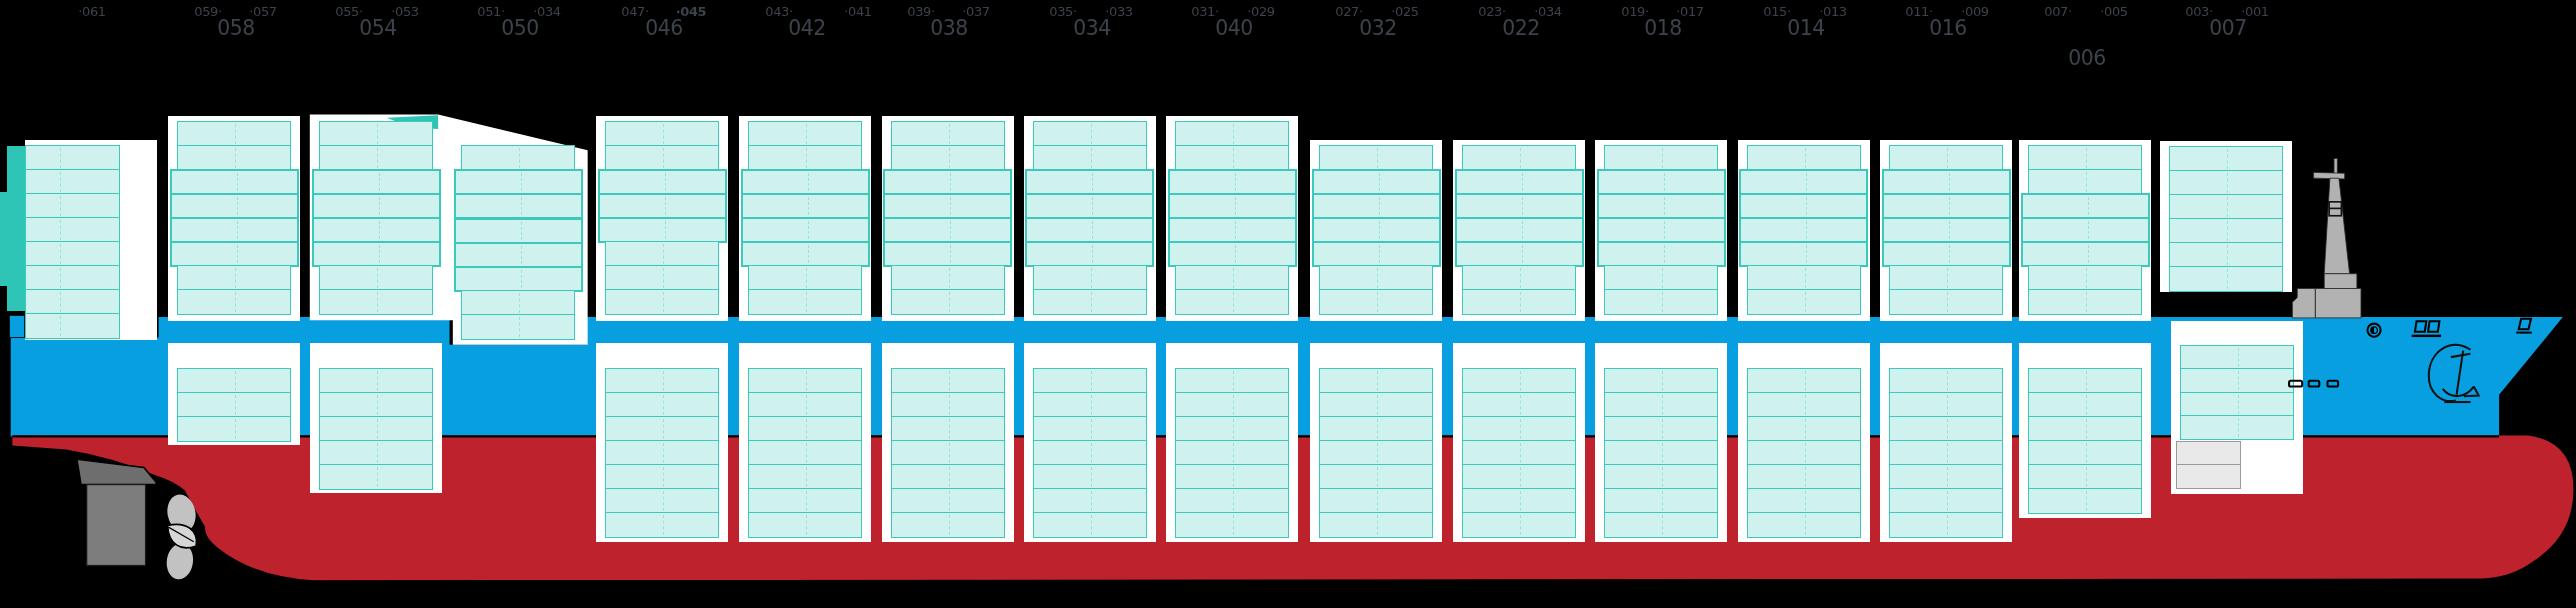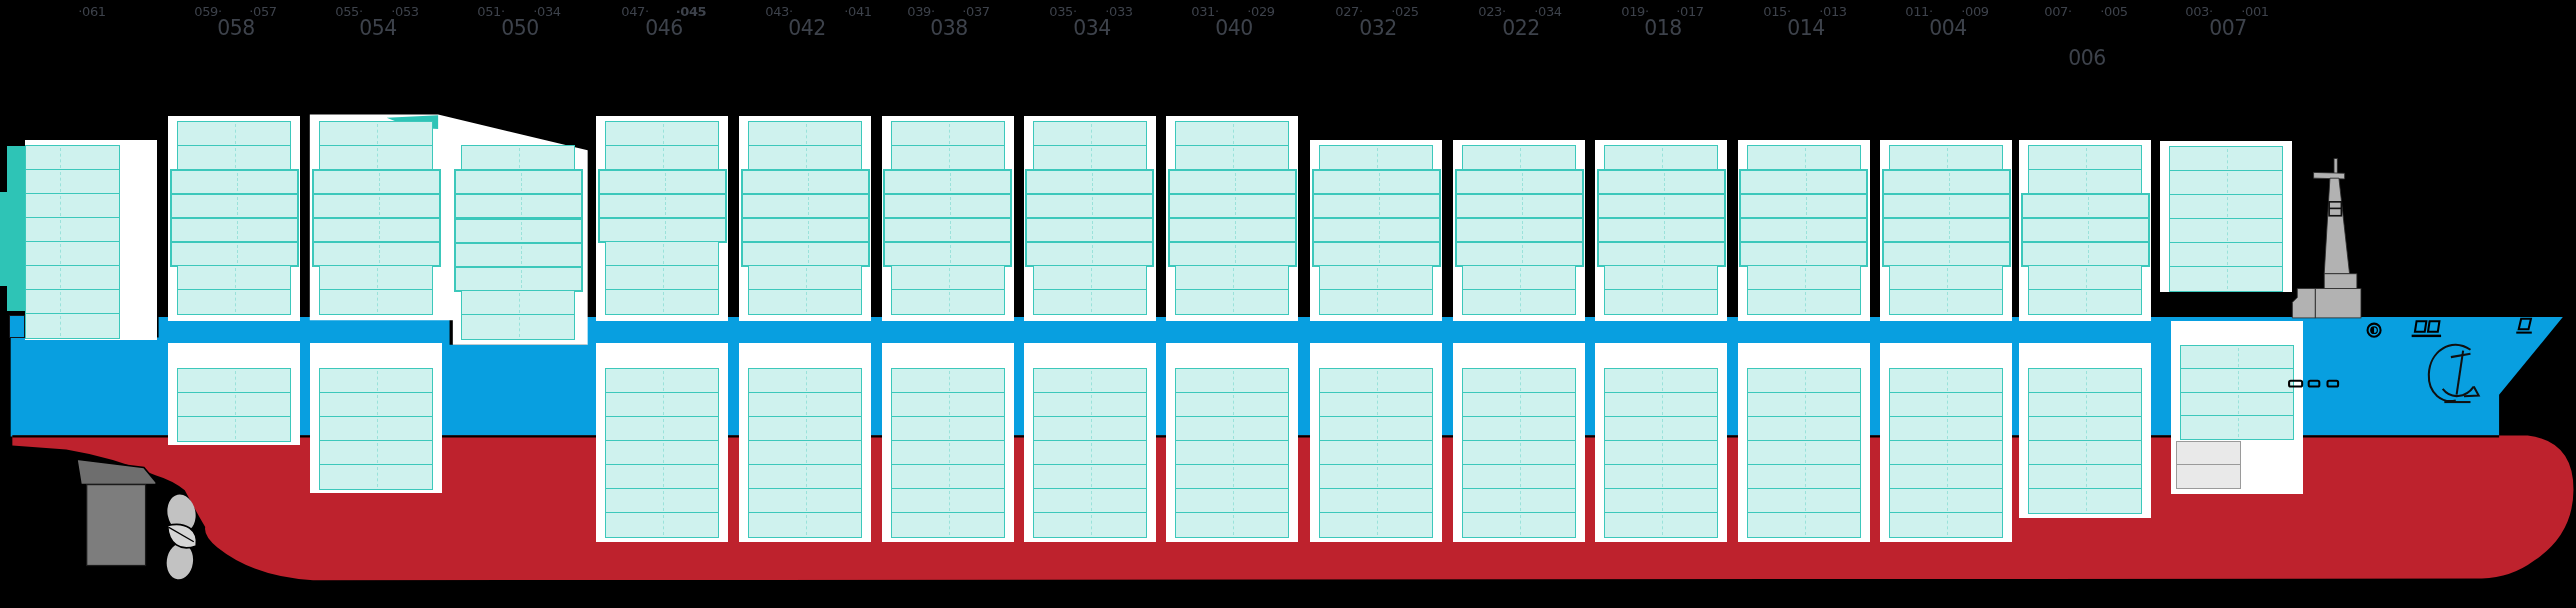--- a/index.html
+++ b/index.html
@@ -732,21 +732,21 @@
           <div class="row" style="left: 1889px; top: 488px; width: 114px; height: 26px;">
             <div class="divider" style="left: 57px;"></div>
           </div>
           <div class="row" style="left: 1889px; top: 512px; width: 114px; height: 26px;">
             <div class="divider" style="left: 57px;"></div>
           </div>
         </div>
       </div>
       <span class="lbl small" style="left: 1919px;">011·</span>
       <span class="lbl small" style="left: 1975px;">·009</span>
-      <span class="lbl big" style="left: 1948px;">004</span>
+      <span class="lbl big" style="left: 1948px;">016</span>
       <div>
         <div class="panel" style="left: 2019px; top: 140px; width: 132px; height: 181px;"></div>
         <div class="" style="left: 0px; top: 0px; width: 0px; height: 0px; position: absolute;">
           <div class="row" style="left: 2028px; top: 145px; width: 114px; height: 26px;">
             <div class="divider" style="left: 57px;"></div>
           </div>
           <div class="row" style="left: 2028px; top: 169px; width: 114px; height: 26px;">
             <div class="divider" style="left: 57px;"></div>
           </div>
           <div class="row w" style="left: 2021px; top: 193px; width: 129px; height: 26px;">

